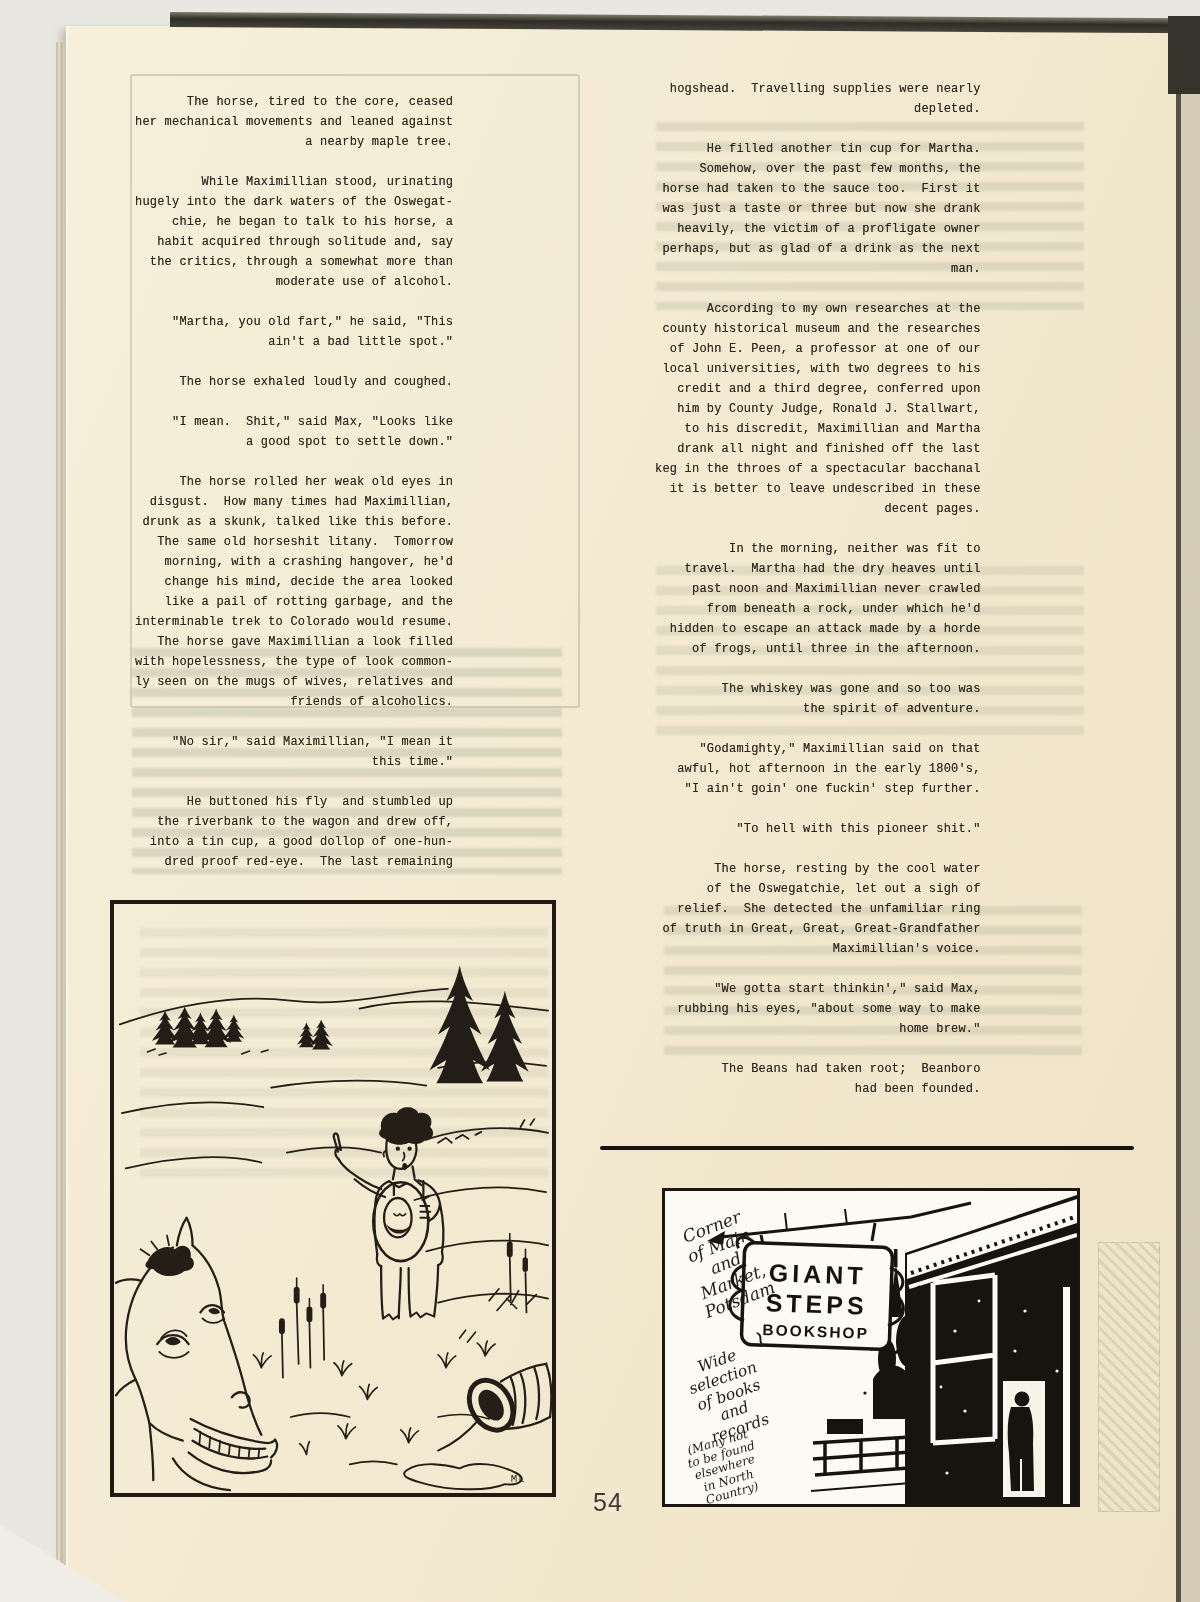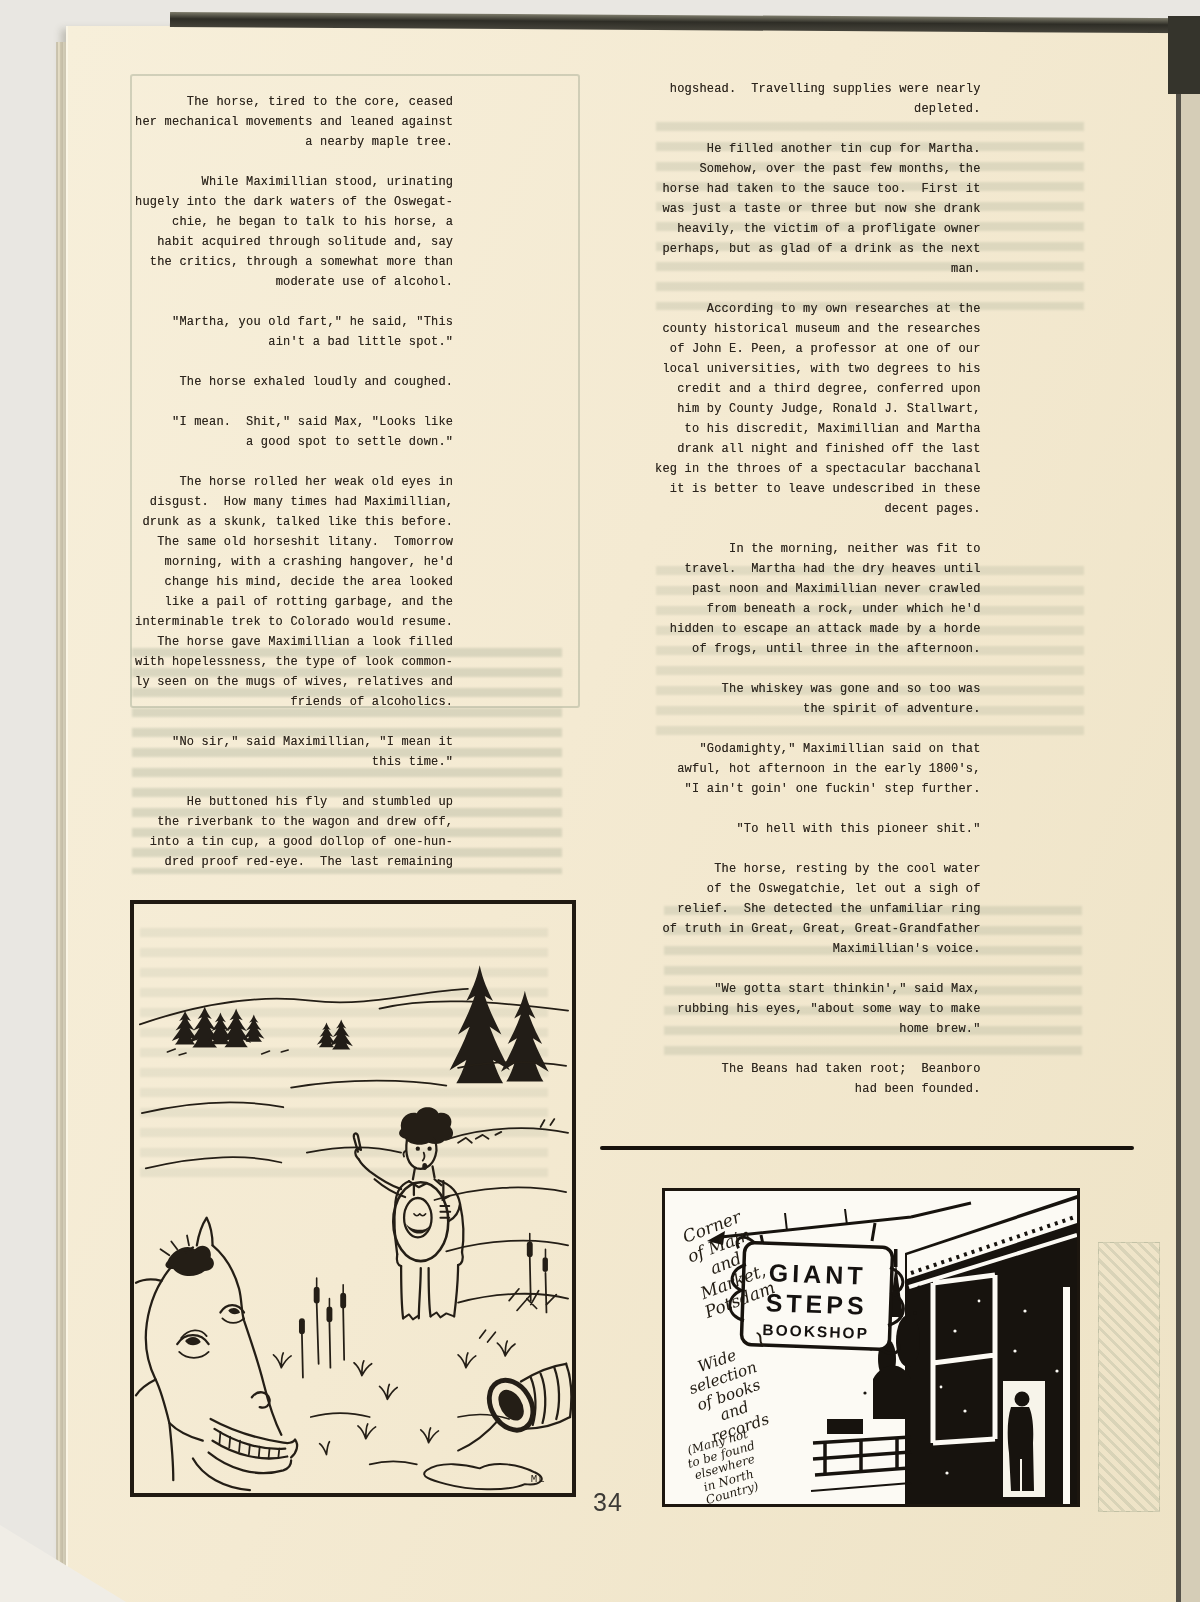--- a/index.html
+++ b/index.html
@@ -63,21 +63,21 @@
   .col{
     position:absolute;white-space:pre;z-index:2;
     font-family:"Liberation Mono","DejaVu Sans Mono",monospace;
     font-size:12px;line-height:20px;letter-spacing:0.2px;
     color:#2c251d;text-shadow:0 0 0.5px rgba(44,37,29,0.55);text-align:right;
   }
   .col-left{left:67px;top:66px;}
   .col-right{left:587px;top:53px;}
   
   .illustration{
-    position:absolute;left:62px;top:874px;width:438px;height:589px;
+    position:absolute;left:42px;top:874px;width:438px;height:589px;
     border:4px solid #201a12;z-index:2;background:transparent;text-align:right;
   }
   .illustration svg{display:block;}
   
   .divider{
     position:absolute;left:532px;top:1120px;width:534px;height:4px;
     background:#17120c;border-radius:2px;z-index:2;
   }
   .page-num{
     position:absolute;left:505px;top:1462px;width:70px;text-align:center;
@@ -449,16 +449,16 @@
 of books
 and
 records</div>
     <div class="hand hand3">(Many not
 to be found
 elsewhere
 in North
 Country)</div>
   </div>
 
-  <div class="page-num">34</div>
+  <div class="page-num">54</div>
 </div>
 
 <div class="corner-stack"></div>
 
 </body></html>

